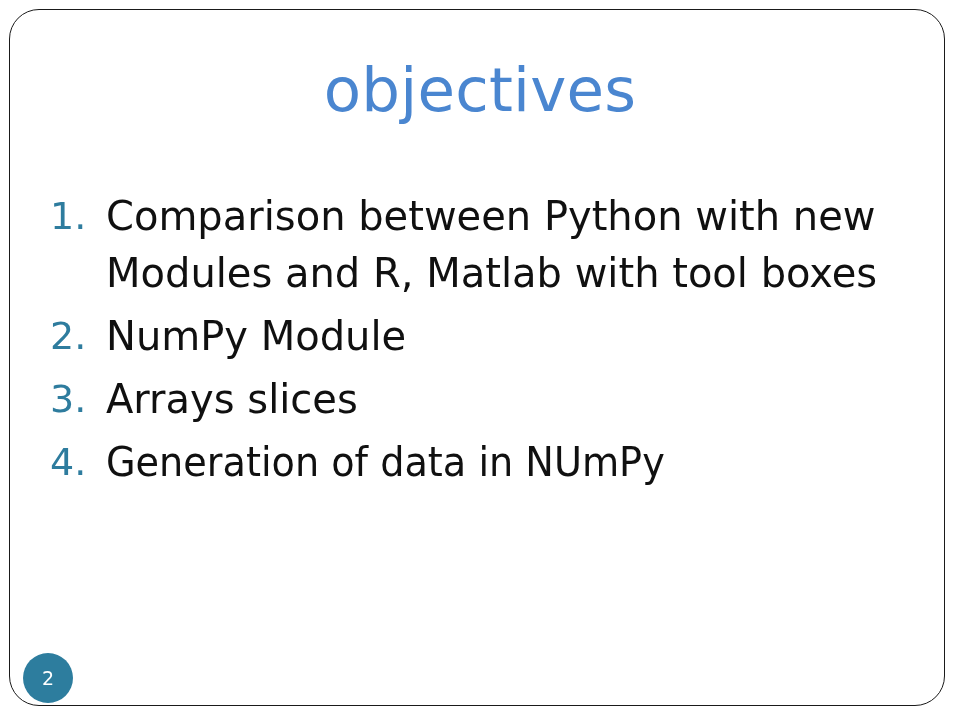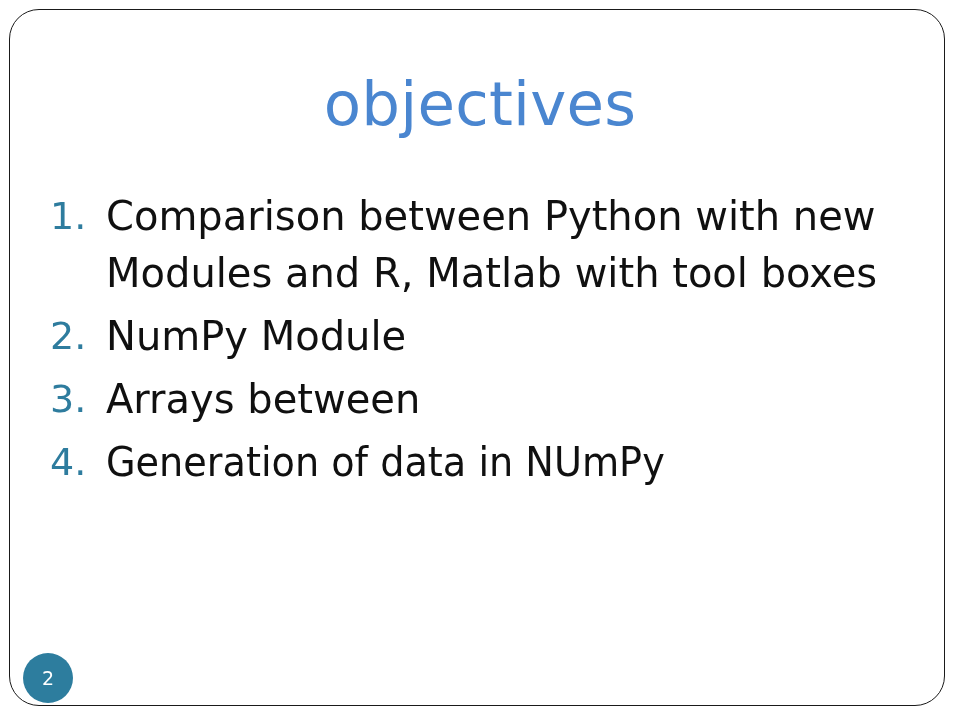--- a/index.html
+++ b/index.html
@@ -31,21 +31,21 @@
     box-sizing: border-box;
     border: 1.6px solid #1a1a1a;
     border-radius: 30px;
     background: transparent;
     pointer-events: none;
   }
 
   #slide-title {
     position: absolute;
     left: 0;
-    top: 72px;
+    top: 58px;
     width: 960px;
     text-align: center;
     font-size: 61px;
     line-height: 1.05;
     font-weight: 400;
     color: #4a86d0;
     letter-spacing: 0.2px;
     white-space: nowrap;
   }
 
@@ -121,21 +121,21 @@
       <span class="bullet-text">Comparison between Python with new Modules and R, Matlab with tool boxes</span>
     </li>
 
     <li class="bullet-item">
       <span class="bullet-number">2.</span>
       <span class="bullet-text">NumPy Module</span>
     </li>
 
     <li class="bullet-item">
       <span class="bullet-number">3.</span>
-      <span class="bullet-text">Arrays between</span>
+      <span class="bullet-text">Arrays slices</span>
     </li>
 
     <li class="bullet-item condensed">
       <span class="bullet-number">4.</span>
       <span class="bullet-text">Generation of data in NUmPy</span>
     </li>
 
   </ul>
 
   <div id="page-badge">2</div>

